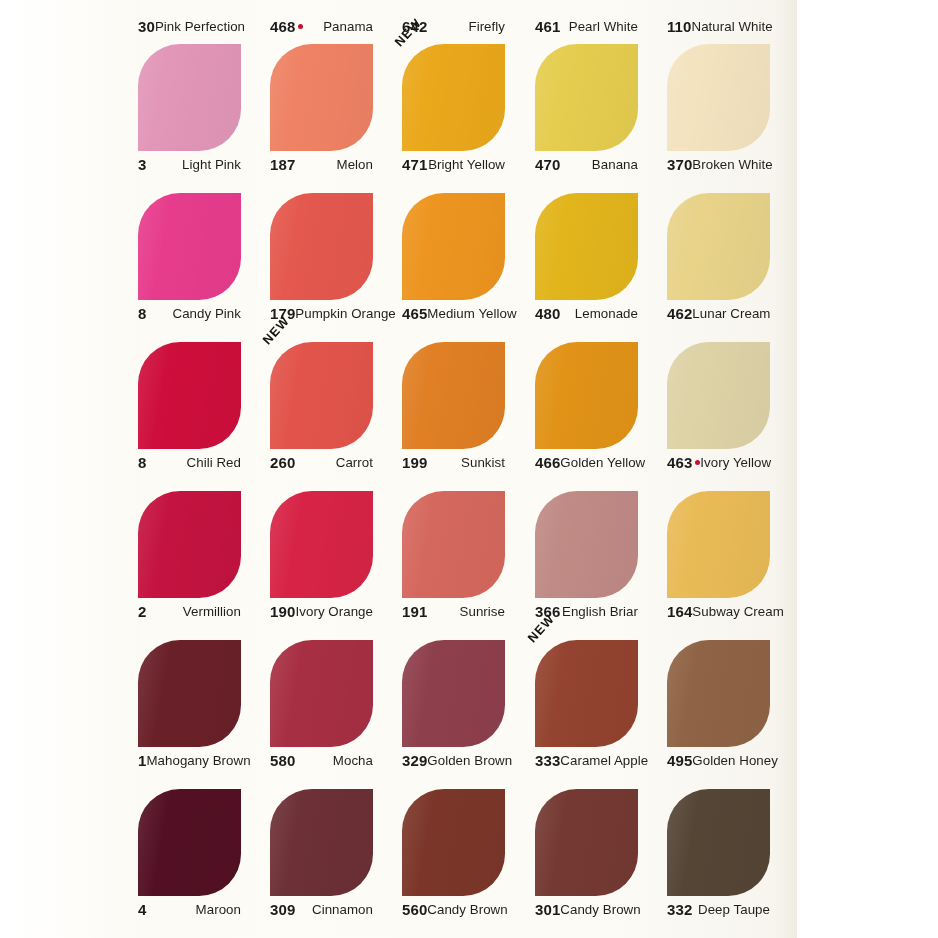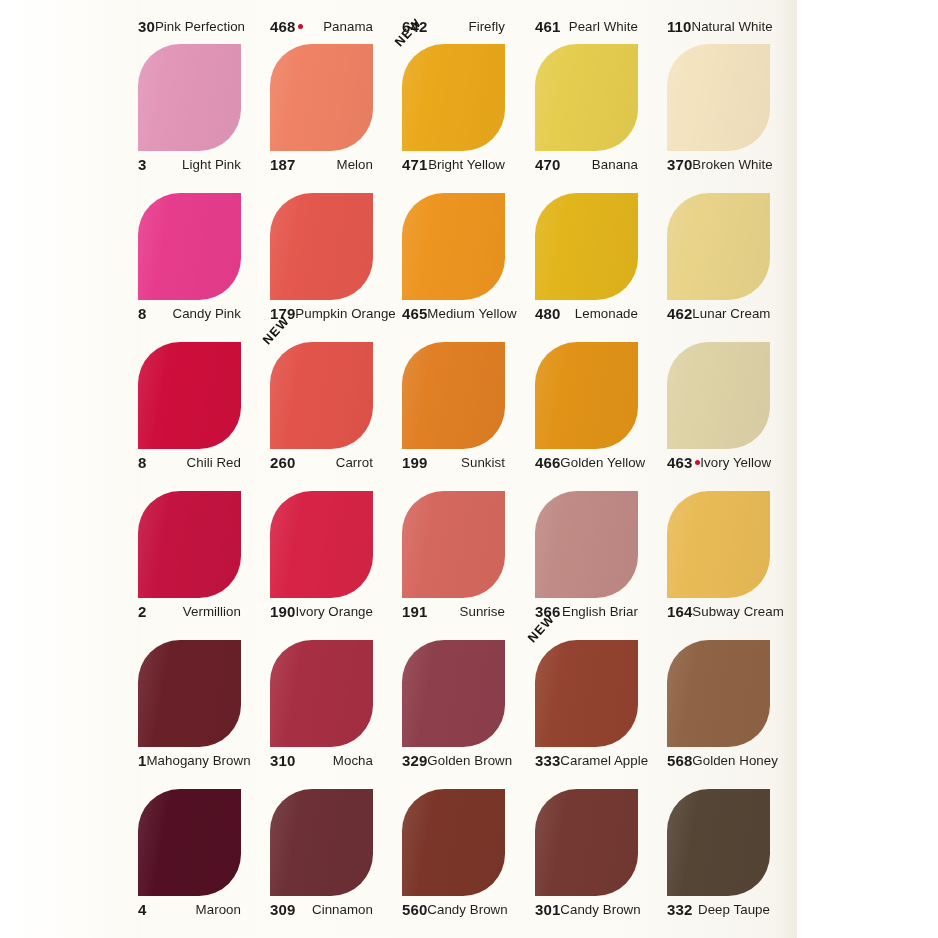--- a/index.html
+++ b/index.html
@@ -357,21 +357,21 @@
           </span>
           <span class="cname">Mahogany Brown</span>
         </div>
       </div>
       <div class="cell" style="left: 270px; top: 640px; width: 103px;">
         <div class="swatch" style="background: rgb(167, 47, 67);">
           <div class="sheen"></div>
         </div>
         <div class="label">
           <span class="code">
-            <span>310</span>
+            <span>580</span>
           </span>
           <span class="cname">Mocha</span>
         </div>
       </div>
       <div class="cell" style="left: 402px; top: 640px; width: 103px;">
         <div class="swatch" style="background: rgb(142, 63, 76);">
           <div class="sheen"></div>
         </div>
         <div class="label">
           <span class="code">
@@ -391,21 +391,21 @@
           </span>
           <span class="cname">Caramel Apple</span>
         </div>
       </div>
       <div class="cell" style="left: 667px; top: 640px; width: 103px;">
         <div class="swatch" style="background: rgb(143, 99, 69);">
           <div class="sheen"></div>
         </div>
         <div class="label">
           <span class="code">
-            <span>568</span>
+            <span>495</span>
           </span>
           <span class="cname">Golden Honey</span>
         </div>
       </div>
       <div class="cell" style="left: 138px; top: 789px; width: 103px;">
         <div class="swatch" style="background: rgb(83, 16, 36);">
           <div class="sheen"></div>
         </div>
         <div class="label">
           <span class="code">

